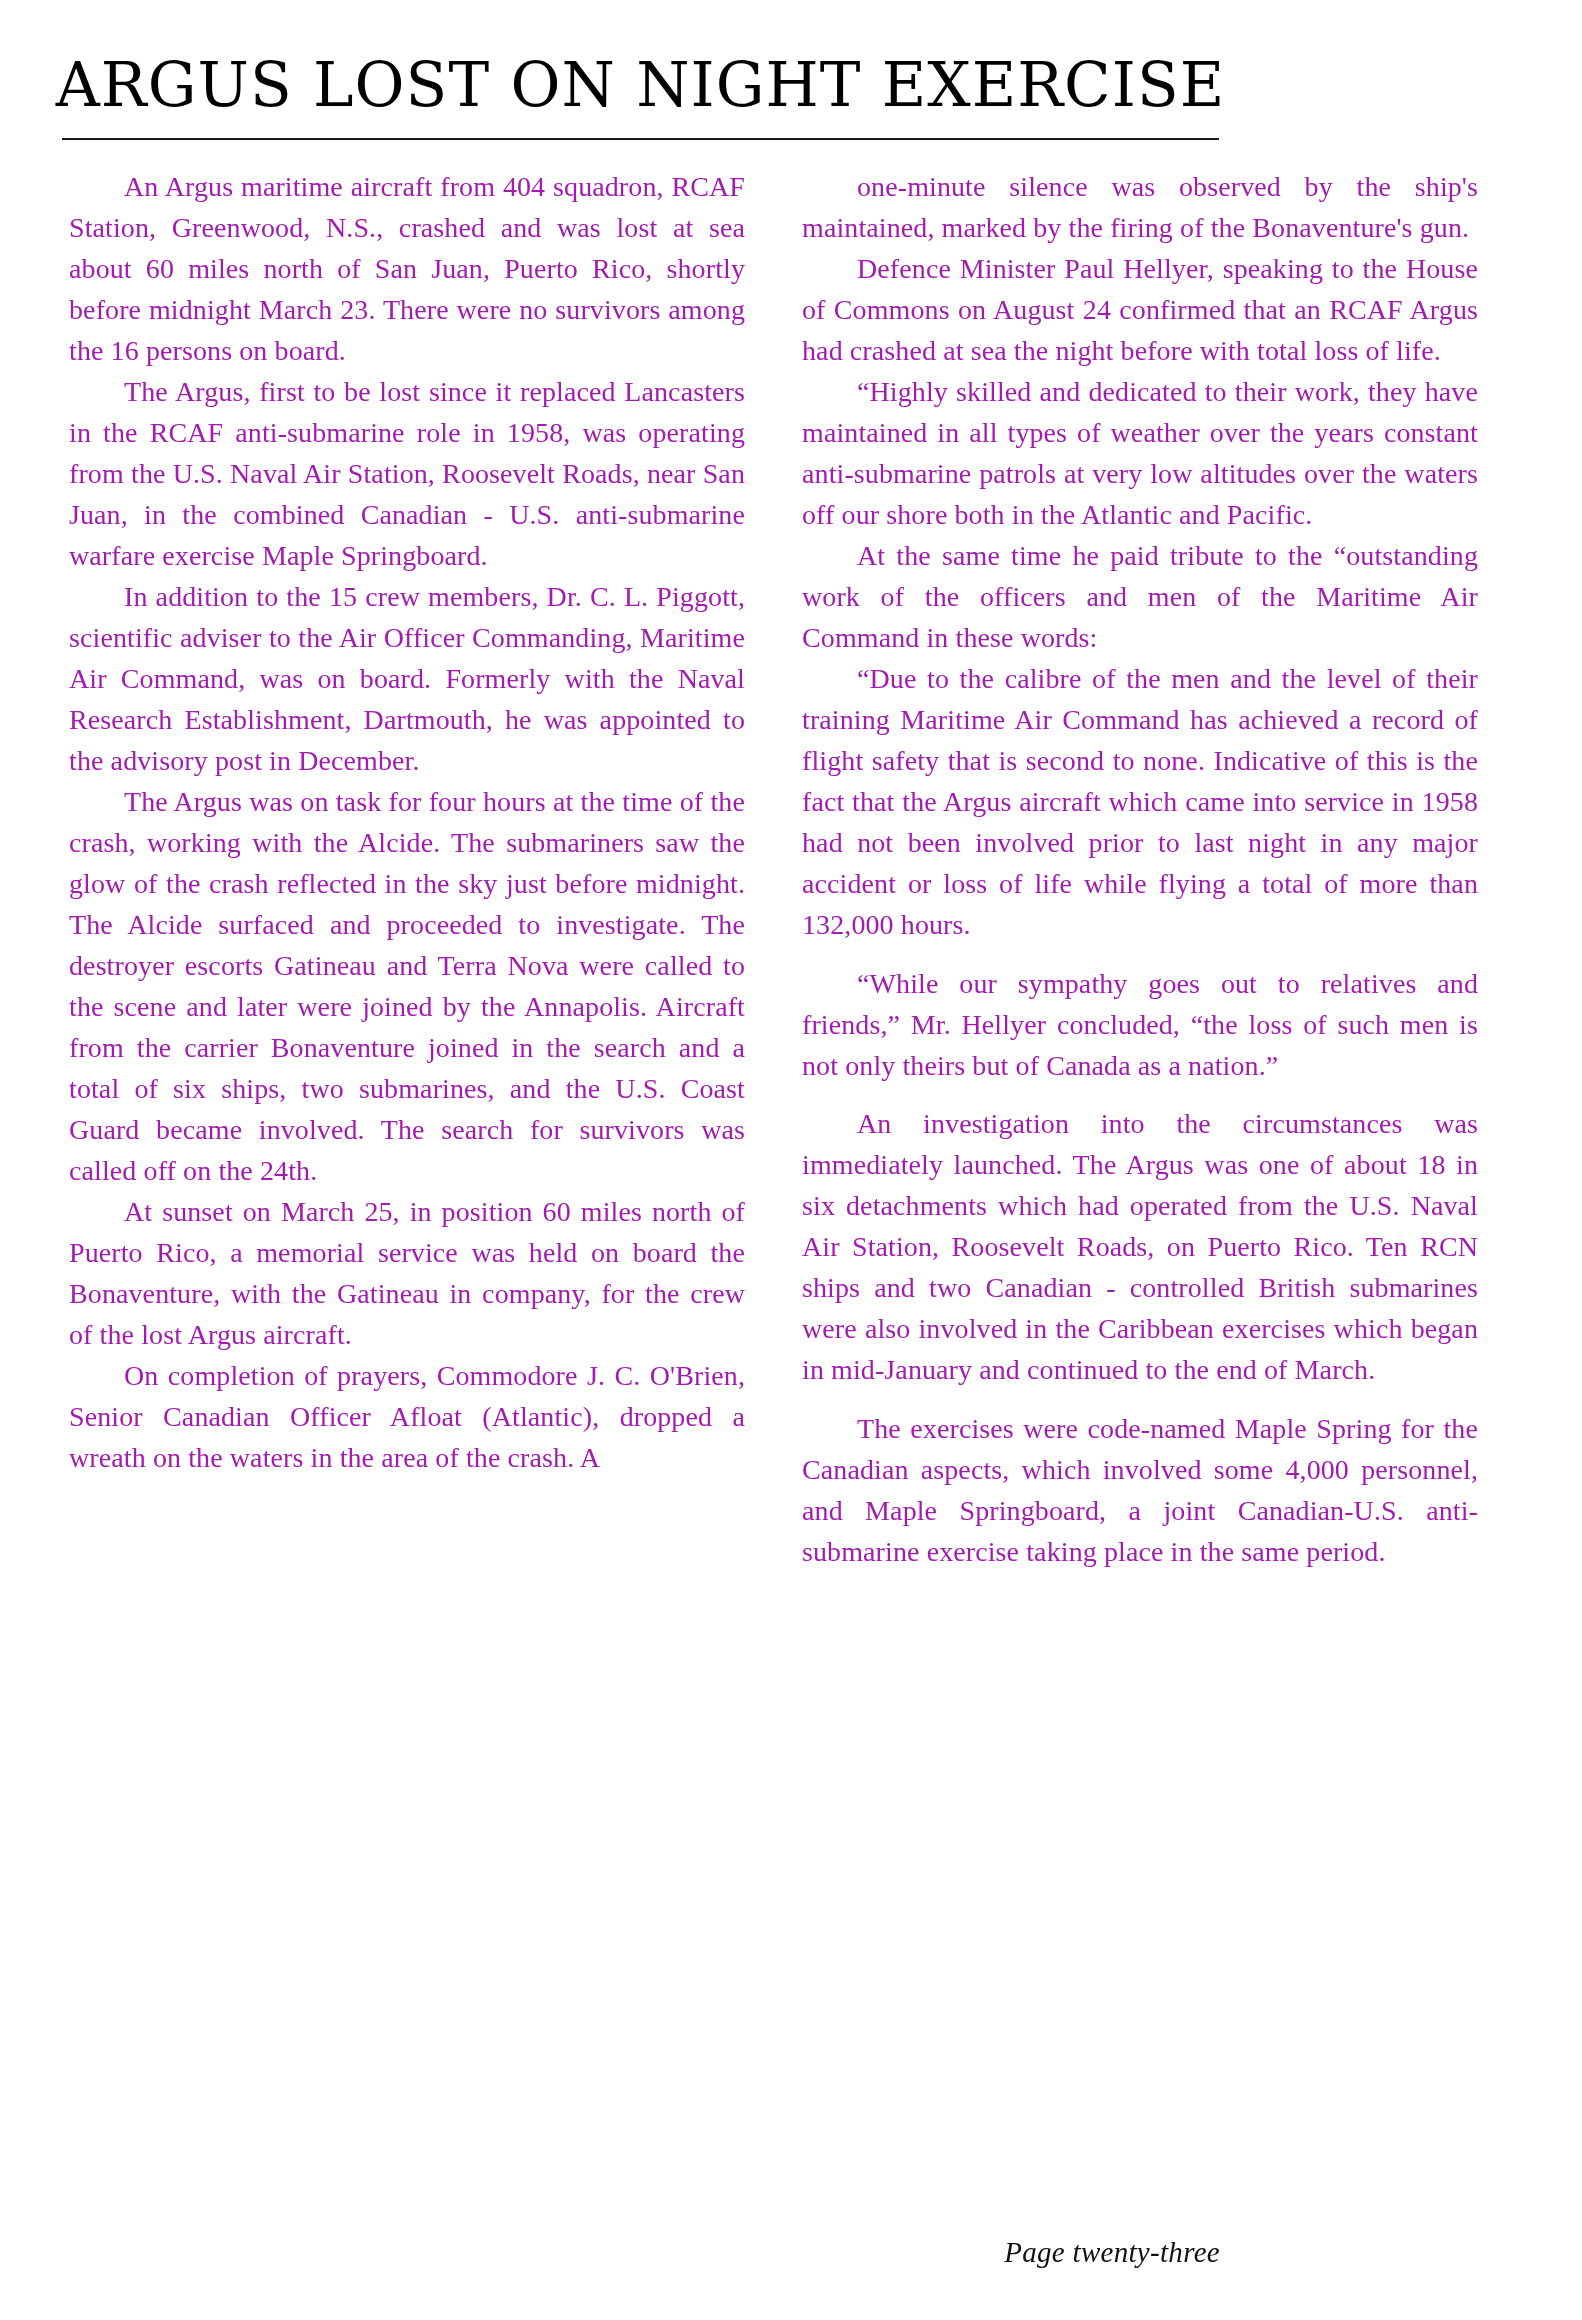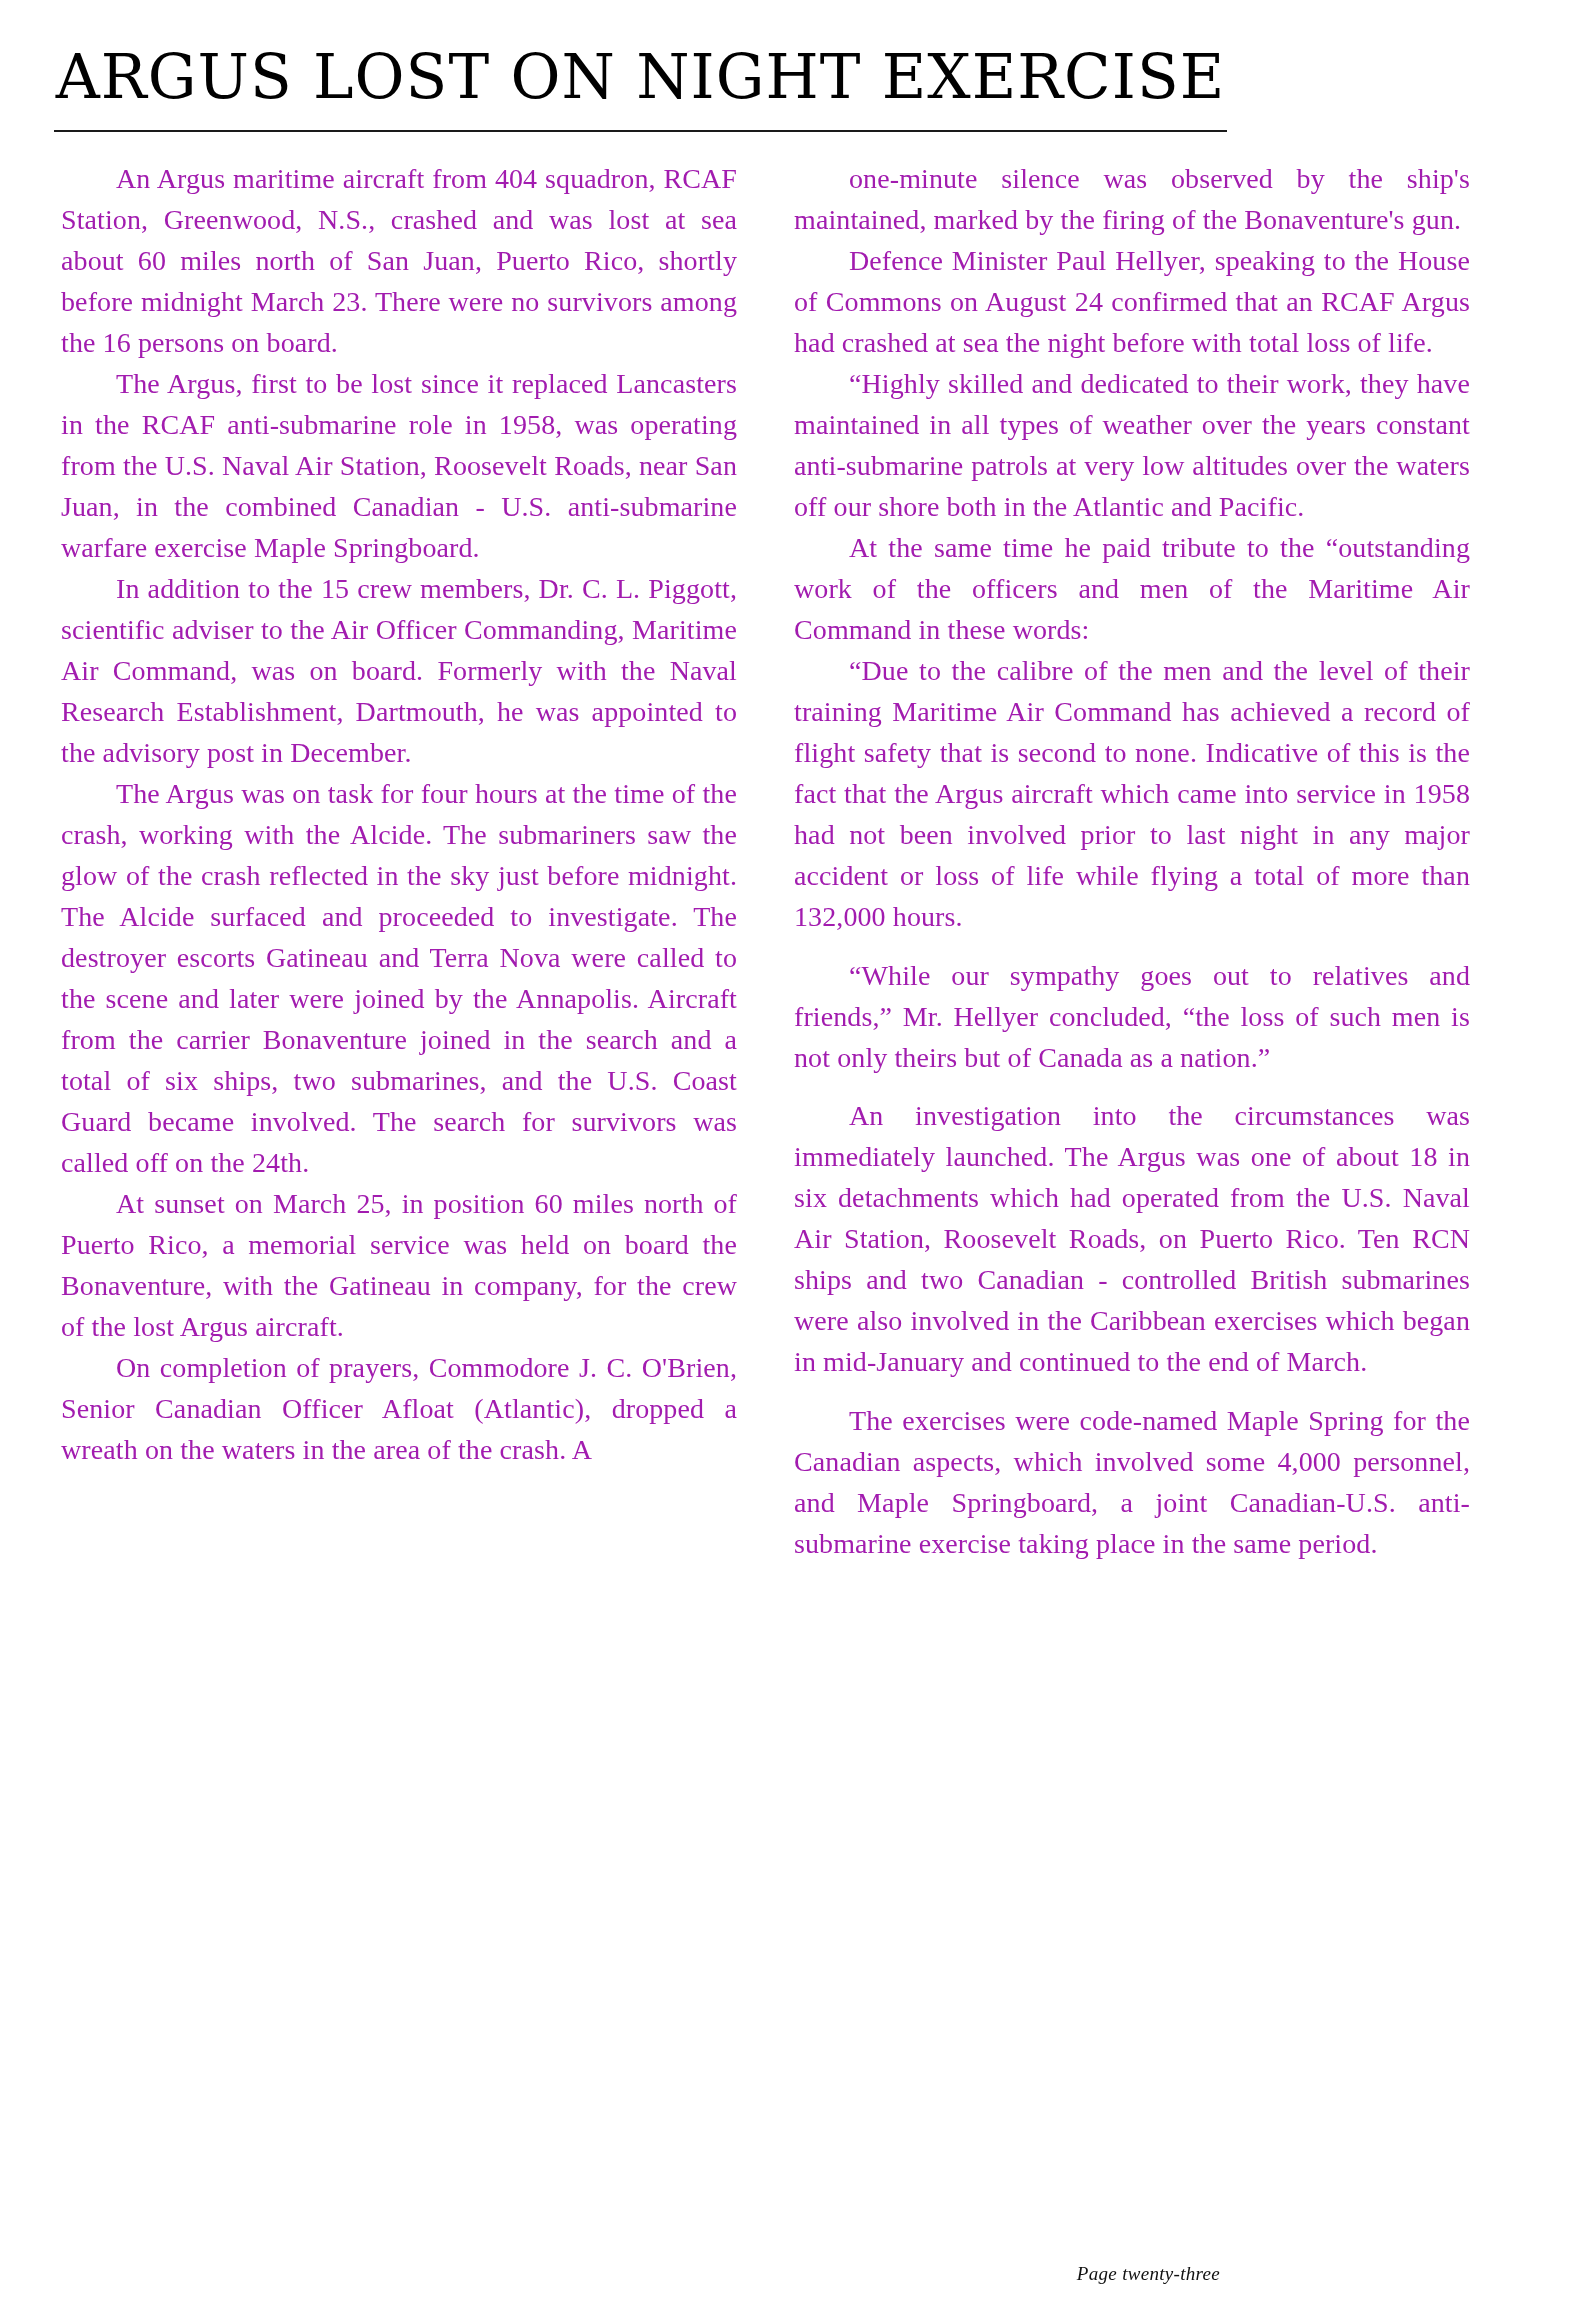--- a/index.html
+++ b/index.html
@@ -13,21 +13,21 @@
     font-family: "Liberation Serif", serif;
     color: #0d0d0d;
     position: relative;
     overflow: hidden;
   }
   .page {
     position: absolute;
     left: 0; top: 0;
     width: 1281px;
     height: 2320px;
-    padding: 0;
+    padding: 8px;
     box-sizing: border-box;
   }
   .headline {
     text-align: center;
     font-family: "DejaVu Serif", serif;
     font-weight: normal;
     font-size: 61px;
     letter-spacing: 1px;
     margin: 41px 0 0 0;
     padding: 0 39px;
@@ -58,23 +58,23 @@
     text-indent: 55px;
     color: #a21caf;
     letter-spacing: 0.1px;
   }
   p.spaced-before {
     margin-top: 17.6px;
   }
   .footer {
     position: absolute;
     right: 61px;
-    bottom: 35px;
+    bottom: 51px;
     font-style: italic;
-    font-size: 19px;
+    font-size: 29px;
     letter-spacing: 0.3px;
     color: #111;
   }
 </style>
 </head>
 <body>
 
 <div class="page">
 
   <h1 class="headline">ARGUS LOST ON NIGHT EXERCISE</h1>

